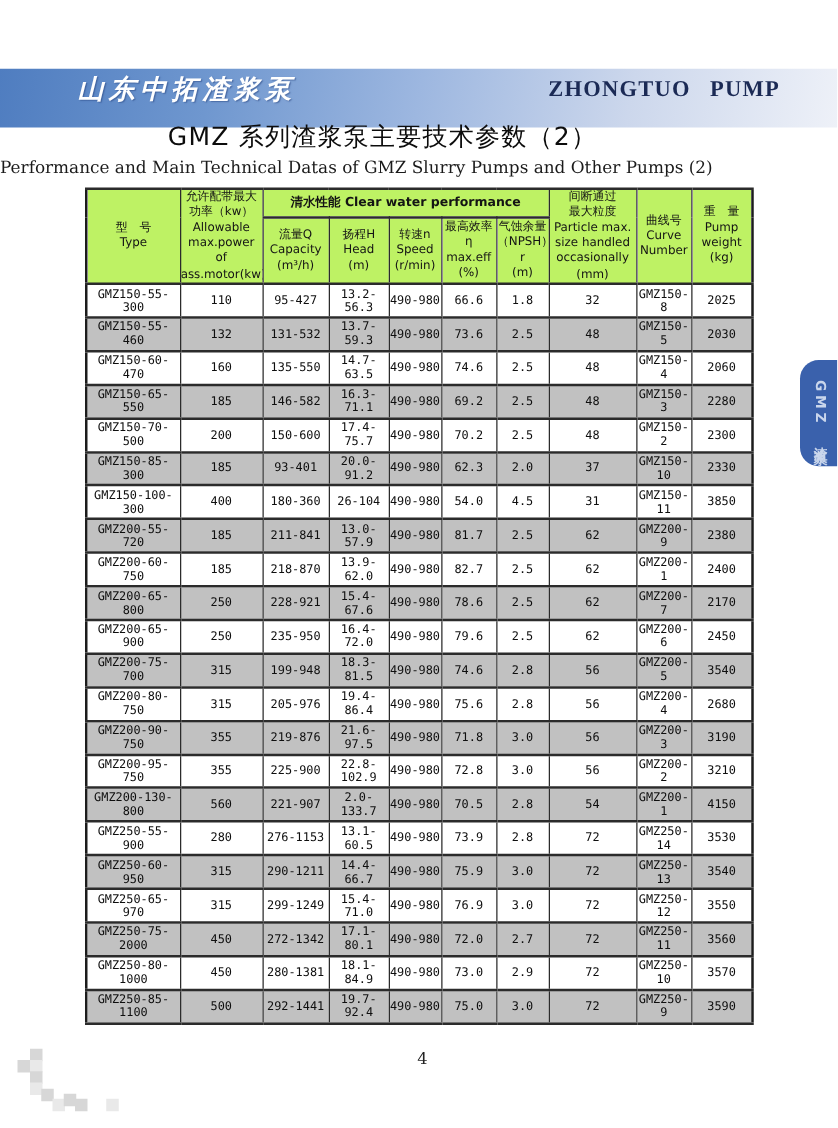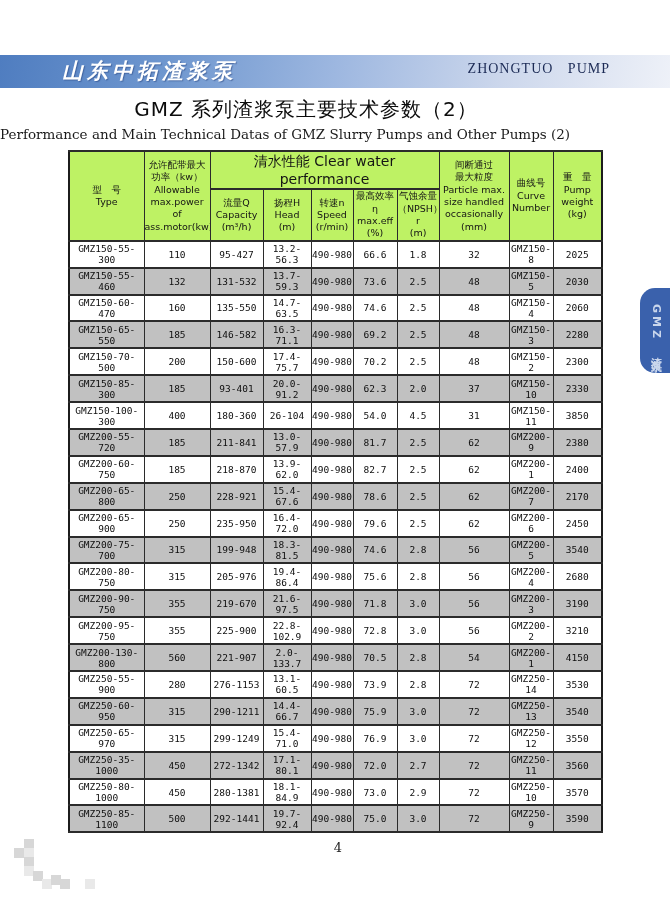--- a/index.html
+++ b/index.html
@@ -4,35 +4,35 @@
 <style>
   * { margin:0; padding:0; box-sizing:border-box; }
   html,body { background:#ffffff; }
   .page {
     position:relative; width:670px; height:902px; margin:0 auto;
     background:#ffffff; overflow:hidden;
     font-family:"DejaVu Sans", sans-serif; color:#111;
   }
   
   .banner {
-    position:absolute; left:0; top:55px; width:670px; height:33px;
+    position:absolute; left:0; top:55px; width:670px; height:47px;
     background:linear-gradient(100deg,#4f7dc0 0%,#6f97cf 25%,#9db7e0 50%,#ccd7ec 75%,#eef1f8 100%);
     display:flex; align-items:center;text-align:right;
   }
   .banner-cn {
     position:absolute; left:62px; top:2px;
     font-size:21px; font-weight:bold; font-style:italic;
     color:#ffffff; letter-spacing:4px;
     text-shadow:1px 1px 1px rgba(40,70,130,.55);
     font-family:"DejaVu Sans", sans-serif;
   }
   .banner-en {
-    position:absolute; right:60px; top:6px;
+    position:absolute; right:46px; top:6px;
     font-family:"Liberation Serif", serif;
-    font-size:14px; font-weight:normal; color:#1b2a55;
+    font-size:18px; font-weight:bold; color:#1b2a55;
     letter-spacing:1px; word-spacing:10px;
   }
   
   .title-cn {
     position:absolute; left:0; top:96px; width:612px;
     text-align:center; font-size:20px; color:#0c0c0c; letter-spacing:1px;
   }
   .title-en {
     position:absolute; left:0; top:126px; width:670px;
     text-align:left; font-size:13.5px; color:#1a1a1a;
@@ -49,21 +49,21 @@
     border-top-width:2px; border-bottom-width:2px;
     text-align:center; vertical-align:middle;
     white-space:pre-line; overflow:hidden;
   }
   table.spec { border:2px solid #1c1c1c; }
   table.spec thead th {
     background:#bef264; font-weight:normal;
     font-size:9.5px; line-height:1.3; color:#141414;
     font-family:"DejaVu Sans", sans-serif;
   }
-  table.spec thead tr.band-top th.span-head { height:23px; font-size:14px; }
+  table.spec thead tr.band-top th.span-head { height:23px; font-size:10px;font-weight:bold; }
   table.spec tbody td {
     height:26.9px; font-size:9.5px; color:#0e0e0e; letter-spacing:0;
   }
   table.spec tbody tr:nth-child(even) td { background:#c1c1c1; }
   table.spec tbody tr:nth-child(odd)  td { background:#ffffff; }
   
   .side-tab {
     position:absolute; right:0; top:288px; width:30px; height:85px;
     background:#3a61ac; border-radius:15px 0 0 15px;
     display:flex; align-items:center; justify-content:center;
@@ -307,21 +307,21 @@
           <td>490-980</td>
           <td>75.6</td>
           <td>2.8</td>
           <td>56</td>
           <td>GMZ200-4</td>
           <td>2680</td>
         </tr>
         <tr>
           <td>GMZ200-90-750</td>
           <td>355</td>
-          <td>219-670</td>
+          <td>219-876</td>
           <td>21.6-97.5</td>
           <td>490-980</td>
           <td>71.8</td>
           <td>3.0</td>
           <td>56</td>
           <td>GMZ200-3</td>
           <td>3190</td>
         </tr>
         <tr>
           <td>GMZ200-95-750</td>
@@ -377,21 +377,21 @@
           <td>299-1249</td>
           <td>15.4-71.0</td>
           <td>490-980</td>
           <td>76.9</td>
           <td>3.0</td>
           <td>72</td>
           <td>GMZ250-12</td>
           <td>3550</td>
         </tr>
         <tr>
-          <td>GMZ250-35-1000</td>
+          <td>GMZ250-75-2000</td>
           <td>450</td>
           <td>272-1342</td>
           <td>17.1-80.1</td>
           <td>490-980</td>
           <td>72.0</td>
           <td>2.7</td>
           <td>72</td>
           <td>GMZ250-11</td>
           <td>3560</td>
         </tr>

